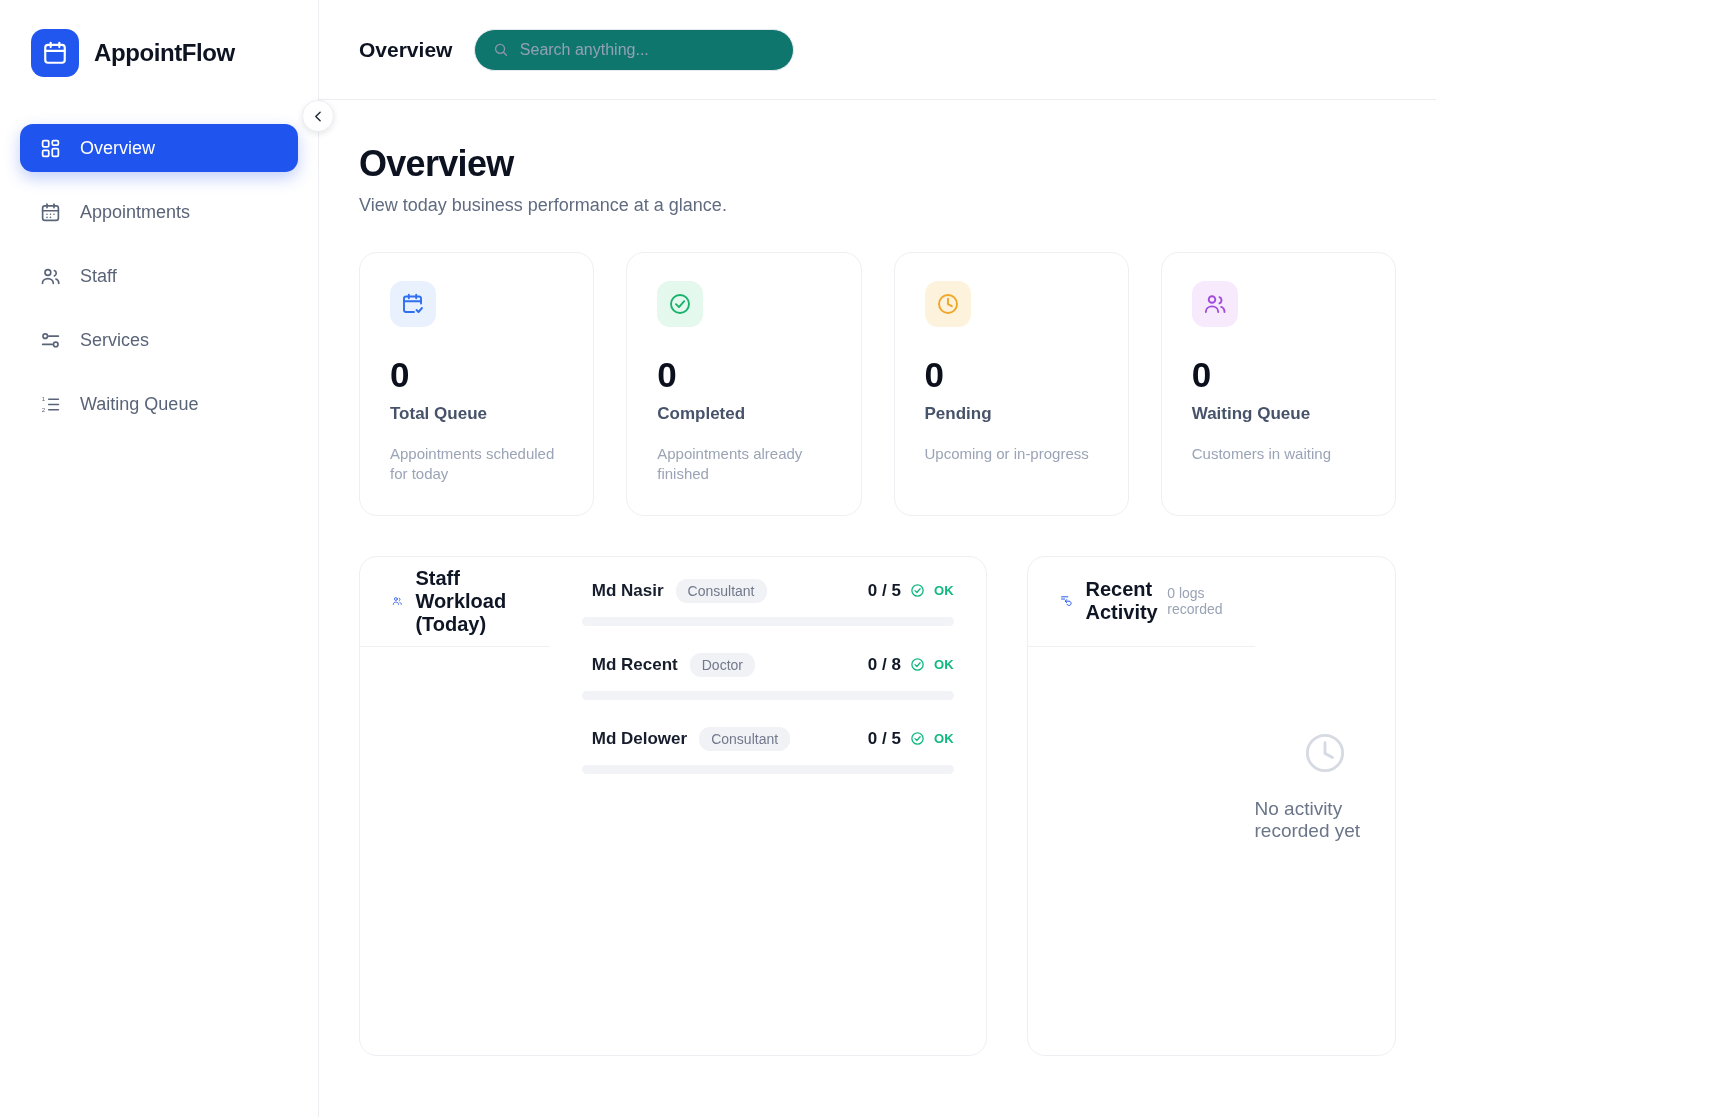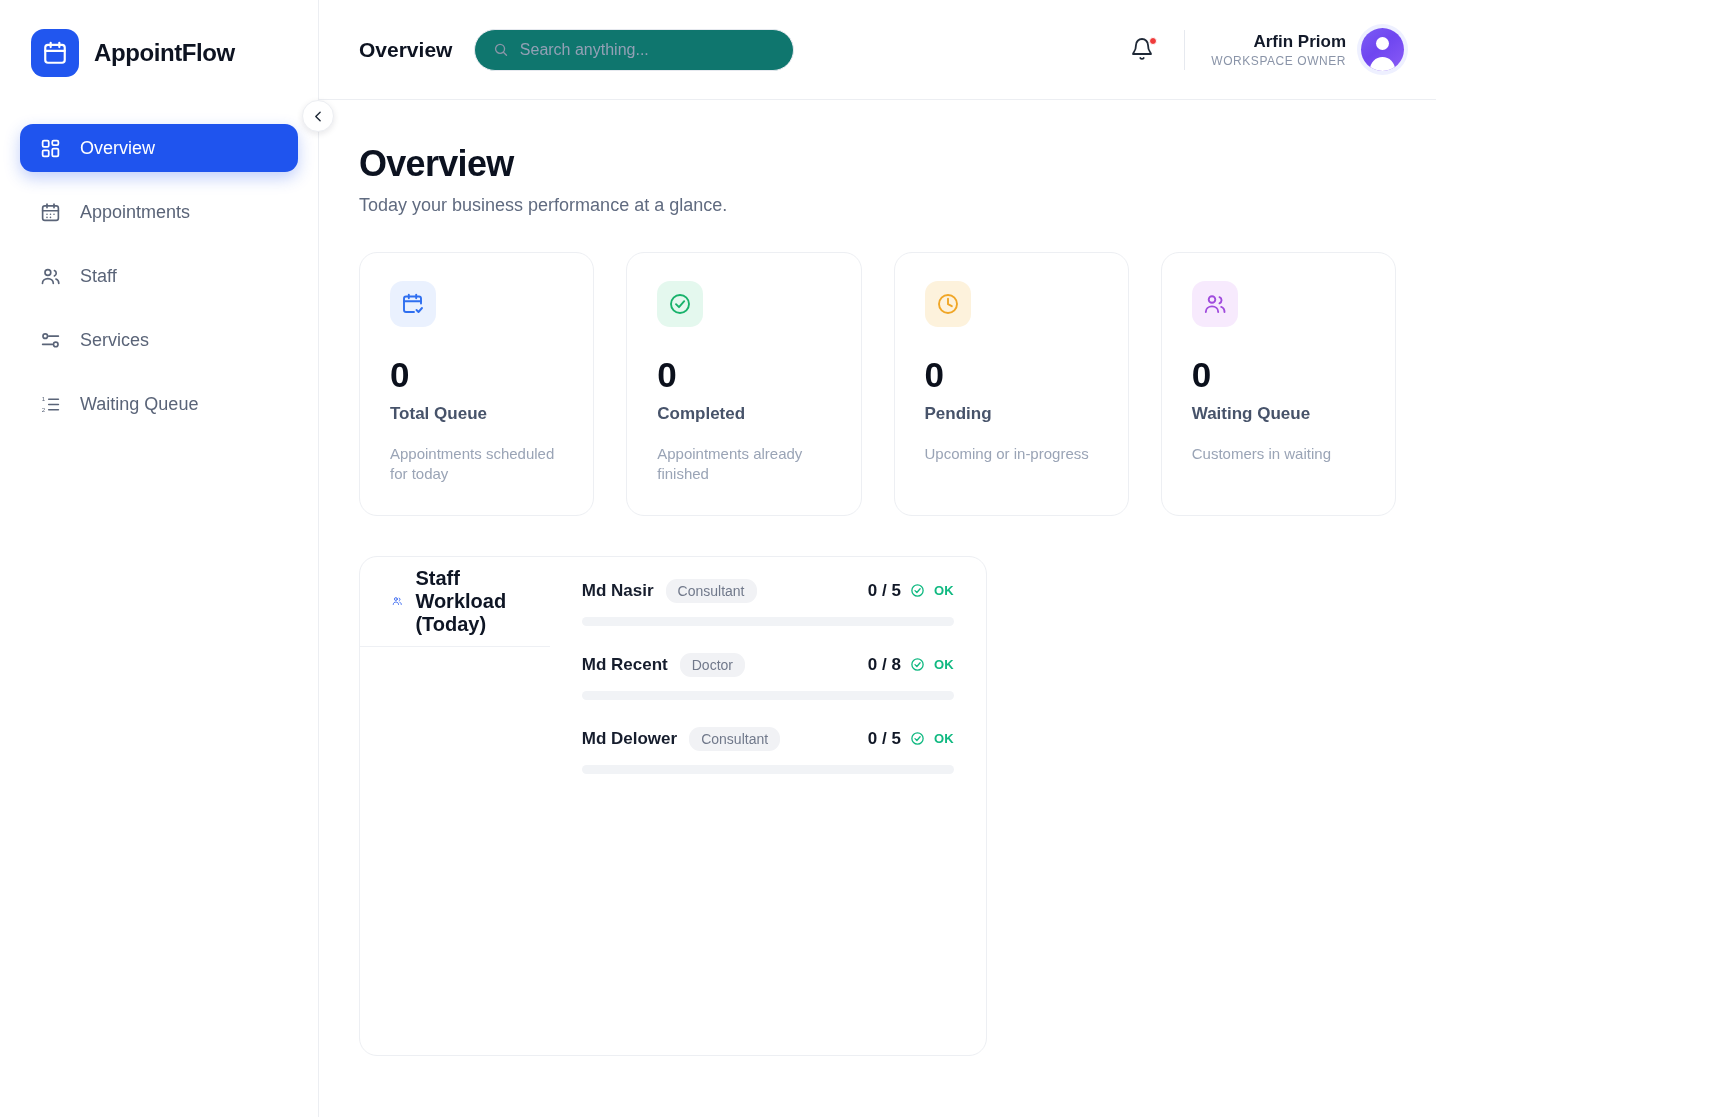--- a/index.html
+++ b/index.html
@@ -135,21 +135,21 @@
     height: 90px; flex: 0 0 90px;
     border-bottom: 1px solid #eef0f4;
     display: flex; align-items: center; padding: 0 32px;
   }
   .panel-title { font-size: 20px; font-weight: bold; color: #0e1524; margin-left: 13px; }
   .panel-meta { margin-left: auto; font-size: 14px; color: #99a3b4; }
   .panel-body { flex: 1; padding: 22px 32px 0 32px; }
 
   .staff-row { margin-bottom: 27px; }
   .staff-line { display: flex; align-items: center; }
-  .staff-name { font-size: 17px; font-weight: bold; color: #161d2d; }
+  .staff-name { font-size: 17px; font-weight: bold; color: #161d2d; margin-left: 10px; }
   .staff-tag {
     margin-left: 12px; font-size: 14px; color: #71798b;
     background: #f1f2f5; border-radius: 11px; padding: 4px 12px;
   }
   .staff-right { margin-left: auto; display: flex; align-items: center; gap: 9px; }
   .staff-count { font-size: 17px; font-weight: bold; color: #111827; }
   .staff-ok { font-size: 13px; font-weight: bold; color: #10b981; letter-spacing: 0.3px; }
   .staff-bar {
     margin-top: 14px; height: 9px; border-radius: 6px;
     background: #f1f3f6; overflow: hidden;
@@ -264,47 +264,26 @@
       <div class="topbar-title">Overview</div>
 
       <div class="search-box">
         <svg width="17" height="17" viewBox="0 0 24 24" fill="none" stroke="#8b95a8" stroke-width="2.1" stroke-linecap="round">
           <circle cx="11" cy="11" r="7"></circle>
           <line x1="16.2" y1="16.2" x2="21" y2="21"></line>
         </svg>
         <input class="search-input" type="text" value="" placeholder="Search anything..." style="">
       </div>
 
-      <div class="topbar-right">
-        <div class="bell-wrap">
-          <svg width="24" height="24" viewBox="0 0 24 24" fill="none" stroke="#1f2937" stroke-width="1.8" stroke-linecap="round" stroke-linejoin="round">
-            <path d="M18 8A6 6 0 0 0 6 8c0 7-3 7-3 9h18c0-2-3-2-3-9"></path>
-            <path d="M10.3 21a2 2 0 0 0 3.4 0"></path>
-          </svg>
-          <span class="bell-dot"></span>
-        </div>
-
-        <div class="divider-v"></div>
-
-        <div class="user-meta">
-          <div class="user-name">Arfin Priom</div>
-          <div class="user-role">WORKSPACE OWNER</div>
-        </div>
-
-        <div class="avatar">
-          <span class="head"></span>
-          <span class="body"></span>
-        </div>
-      </div>
     </header>
 
     <div class="content">
 
       <h1 class="page-title">Overview</h1>
-      <p class="page-sub">Today your business performance at a glance.</p>
+      <p class="page-sub">View today business performance at a glance.</p>
 
       <section class="stats">
 
         <div class="stat-card">
           <div class="stat-ico" style="background:#eaf1fe">
             <svg width="24" height="24" viewBox="0 0 24 24" fill="none" stroke="#2f6ff0" stroke-width="1.9" stroke-linecap="round" stroke-linejoin="round">
               <path d="M20 11.5V6.5a2 2 0 0 0-2-2H5a2 2 0 0 0-2 2V18a2 2 0 0 0 2 2h8"></path>
               <line x1="3" y1="9.3" x2="20" y2="9.3"></line>
               <line x1="7.8" y1="2.8" x2="7.8" y2="6.3"></line>
               <line x1="15.2" y1="2.8" x2="15.2" y2="6.3"></line>
@@ -421,17 +400,37 @@
                 </span>
               </div>
               <div class="staff-bar">
                   <i style="width:0%"></i>
                 </div>
             </div>
 
           </div>
         </div>
 
+        <div class="panel">
+          <div class="panel-head">
+            <svg width="22" height="22" viewBox="0 0 24 24" fill="none" stroke="#2156ef" stroke-width="1.9" stroke-linecap="round" stroke-linejoin="round">
+              <line x1="3" y1="4" x2="15" y2="4"></line>
+              <line x1="3" y1="8.2" x2="9" y2="8.2"></line>
+              <path d="M10.5 12.3h7a4.2 4.2 0 1 1-4.2 6"></path>
+              <polyline points="12.6 9.4 10 12.3 12.9 15"></polyline>
+            </svg>
+            <div class="panel-title">Recent Activity</div>
+            <div class="panel-meta">0 logs recorded</div>
+          </div>
+
+          <div class="empty-state">
+            <svg width="46" height="46" viewBox="0 0 24 24" fill="none" stroke="#d6dae2" stroke-width="1.5" stroke-linecap="round" stroke-linejoin="round">
+              <circle cx="12" cy="12" r="9.2"></circle>
+              <polyline points="12 6.6 12 12.2 15.9 14.3"></polyline>
+            </svg>
+            <div class="empty-text">No activity recorded yet</div>
+          </div>
+        </div>
 
       </section>
     </div>
   </div>
 </div>
 
 </body></html>

